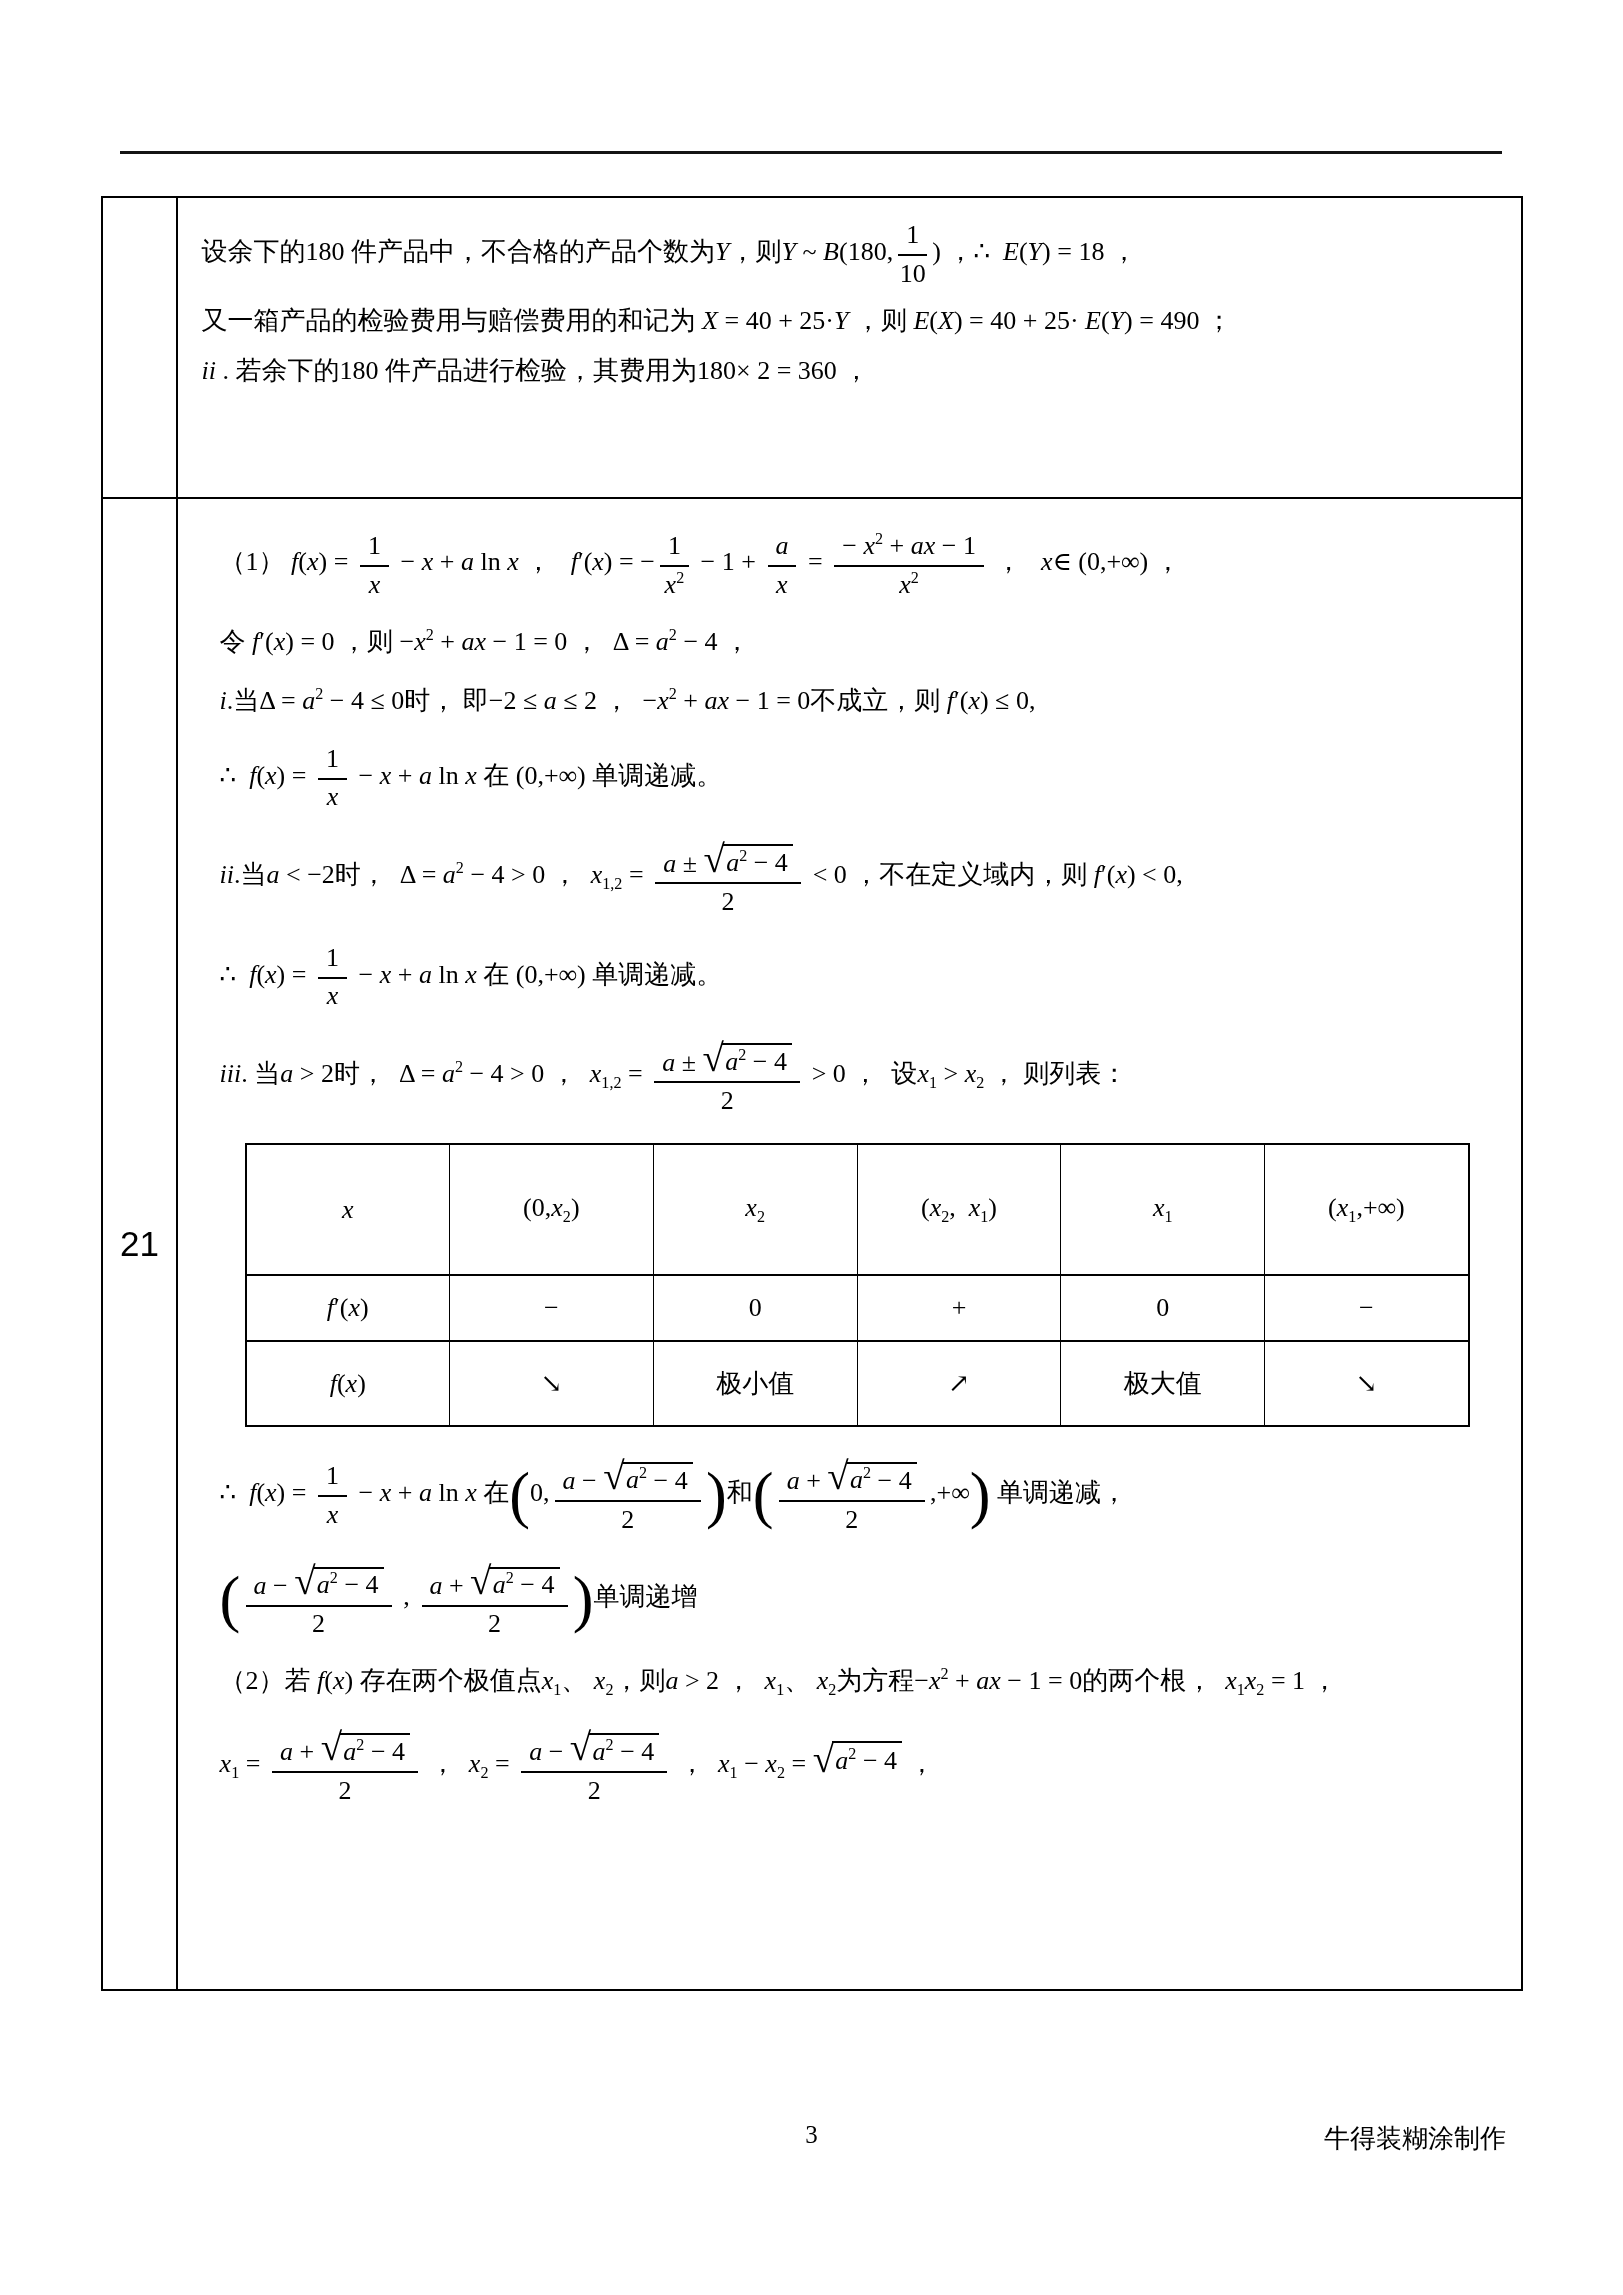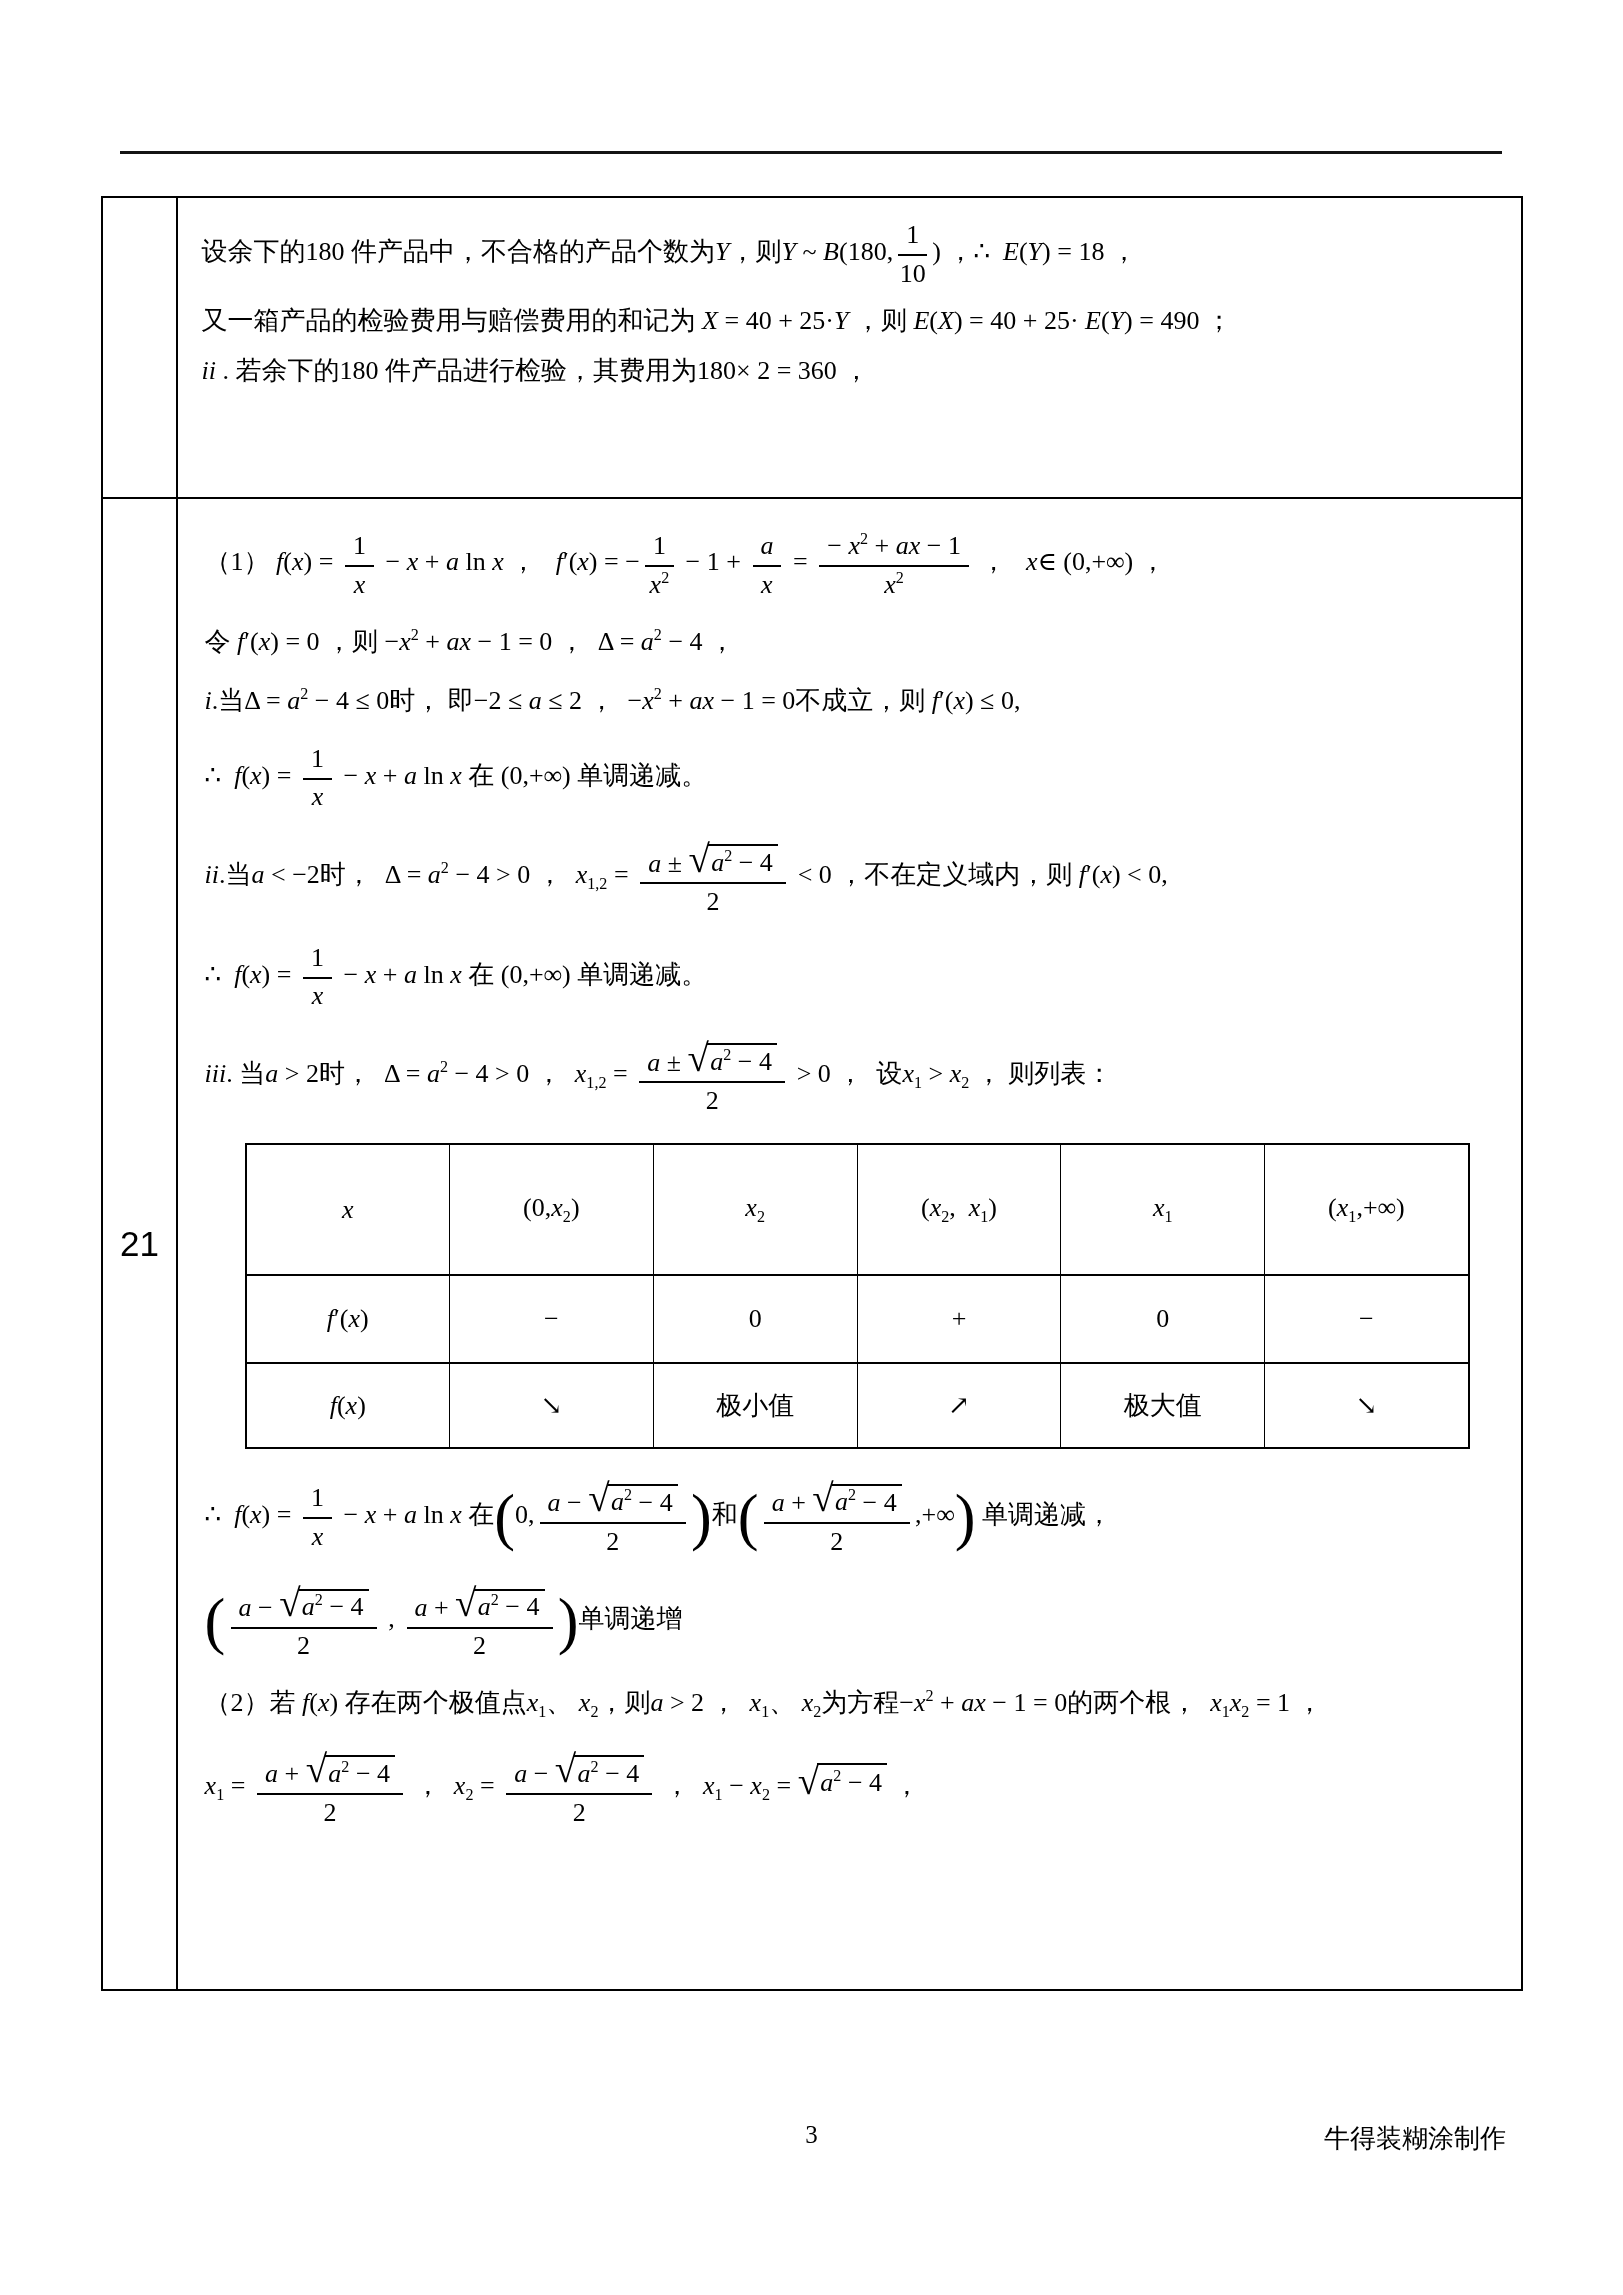--- a/index.html
+++ b/index.html
@@ -14,42 +14,42 @@
   
   .atable{position:absolute;left:101px;top:196px;width:1422px;box-sizing:border-box;border:2px solid #000;display:flex;flex-direction:column;}
   .arow{display:flex;box-sizing:border-box;}
   .arow.r21{border-top:2px solid #000;}
   .num-cell{width:73px;min-width:73px;border-right:2px solid #000;display:flex;align-items:center;justify-content:center;
     font-size:35px;font-family:"Liberation Sans","DejaVu Sans",sans-serif;text-align:right;}
   .acontent{flex:1;padding:5.2px 18.3px 5.2px 23.6px;font-size:26px;overflow:hidden;}
   .r20{height:299px;}
   .r21{height:1492px;}
   
-  .line{margin:25px 3px;white-space:pre;line-height:1.3;}
+  .line{margin:25px 18px;white-space:pre;line-height:1.3;}
   .r20 .line{margin:15.7px 0;}
   .seg-t{font-style:normal;}
   .seg-m{font-style:italic;}
   sub,sup{font-size:0.62em;}
   .seg-script{white-space:pre;}
   
   .frac{display:inline-flex;flex-direction:column;align-items:center;vertical-align:middle;margin:0 5.2px;line-height:1.15;text-align:center;}
   .fnum{border-bottom:2px solid #000;padding:1.3px 7.9px 3.9px;white-space:pre;}
   .fden{padding-top:2.6px;white-space:pre;}
   
   .sqrt{display:inline-flex;align-items:flex-end;}
   .rad{font-size:1.5em;line-height:1;margin-right:-2px;}
   .rdc{border-top:2px solid #000;padding:0.7px 5.2px 0 3.3px;white-space:pre;}
   
   .big{font-size:2.4em;line-height:0.9;vertical-align:middle;font-weight:400;}
   
   .vtable{border-collapse:collapse;table-layout:fixed;width:1225px;margin:27.5px 0 27.5px 43px;border:2.6px solid #000;}
   .vtable td{border:1.3px solid #000;text-align:center;vertical-align:middle;font-size:26px;padding:0;white-space:pre;}
   .vtable tr:nth-child(2) td,.vtable tr:nth-child(3) td{border-top:2.6px solid #000;}
   .vtable tr:nth-child(1){height:131px;}
-  .vtable tr:nth-child(2){height:88px;}
+  .vtable tr:nth-child(2){height:66px;}
   .vtable tr:nth-child(3){height:85px;}
   
   .footer-num{position:absolute;top:2121px;left:0;width:100%;text-align:center;font-size:25px;}
   .footer-credit{position:absolute;top:2121px;right:117px;font-size:26px;}
 </style>
 </head>
 <body>
 
 <div class="page">
 

